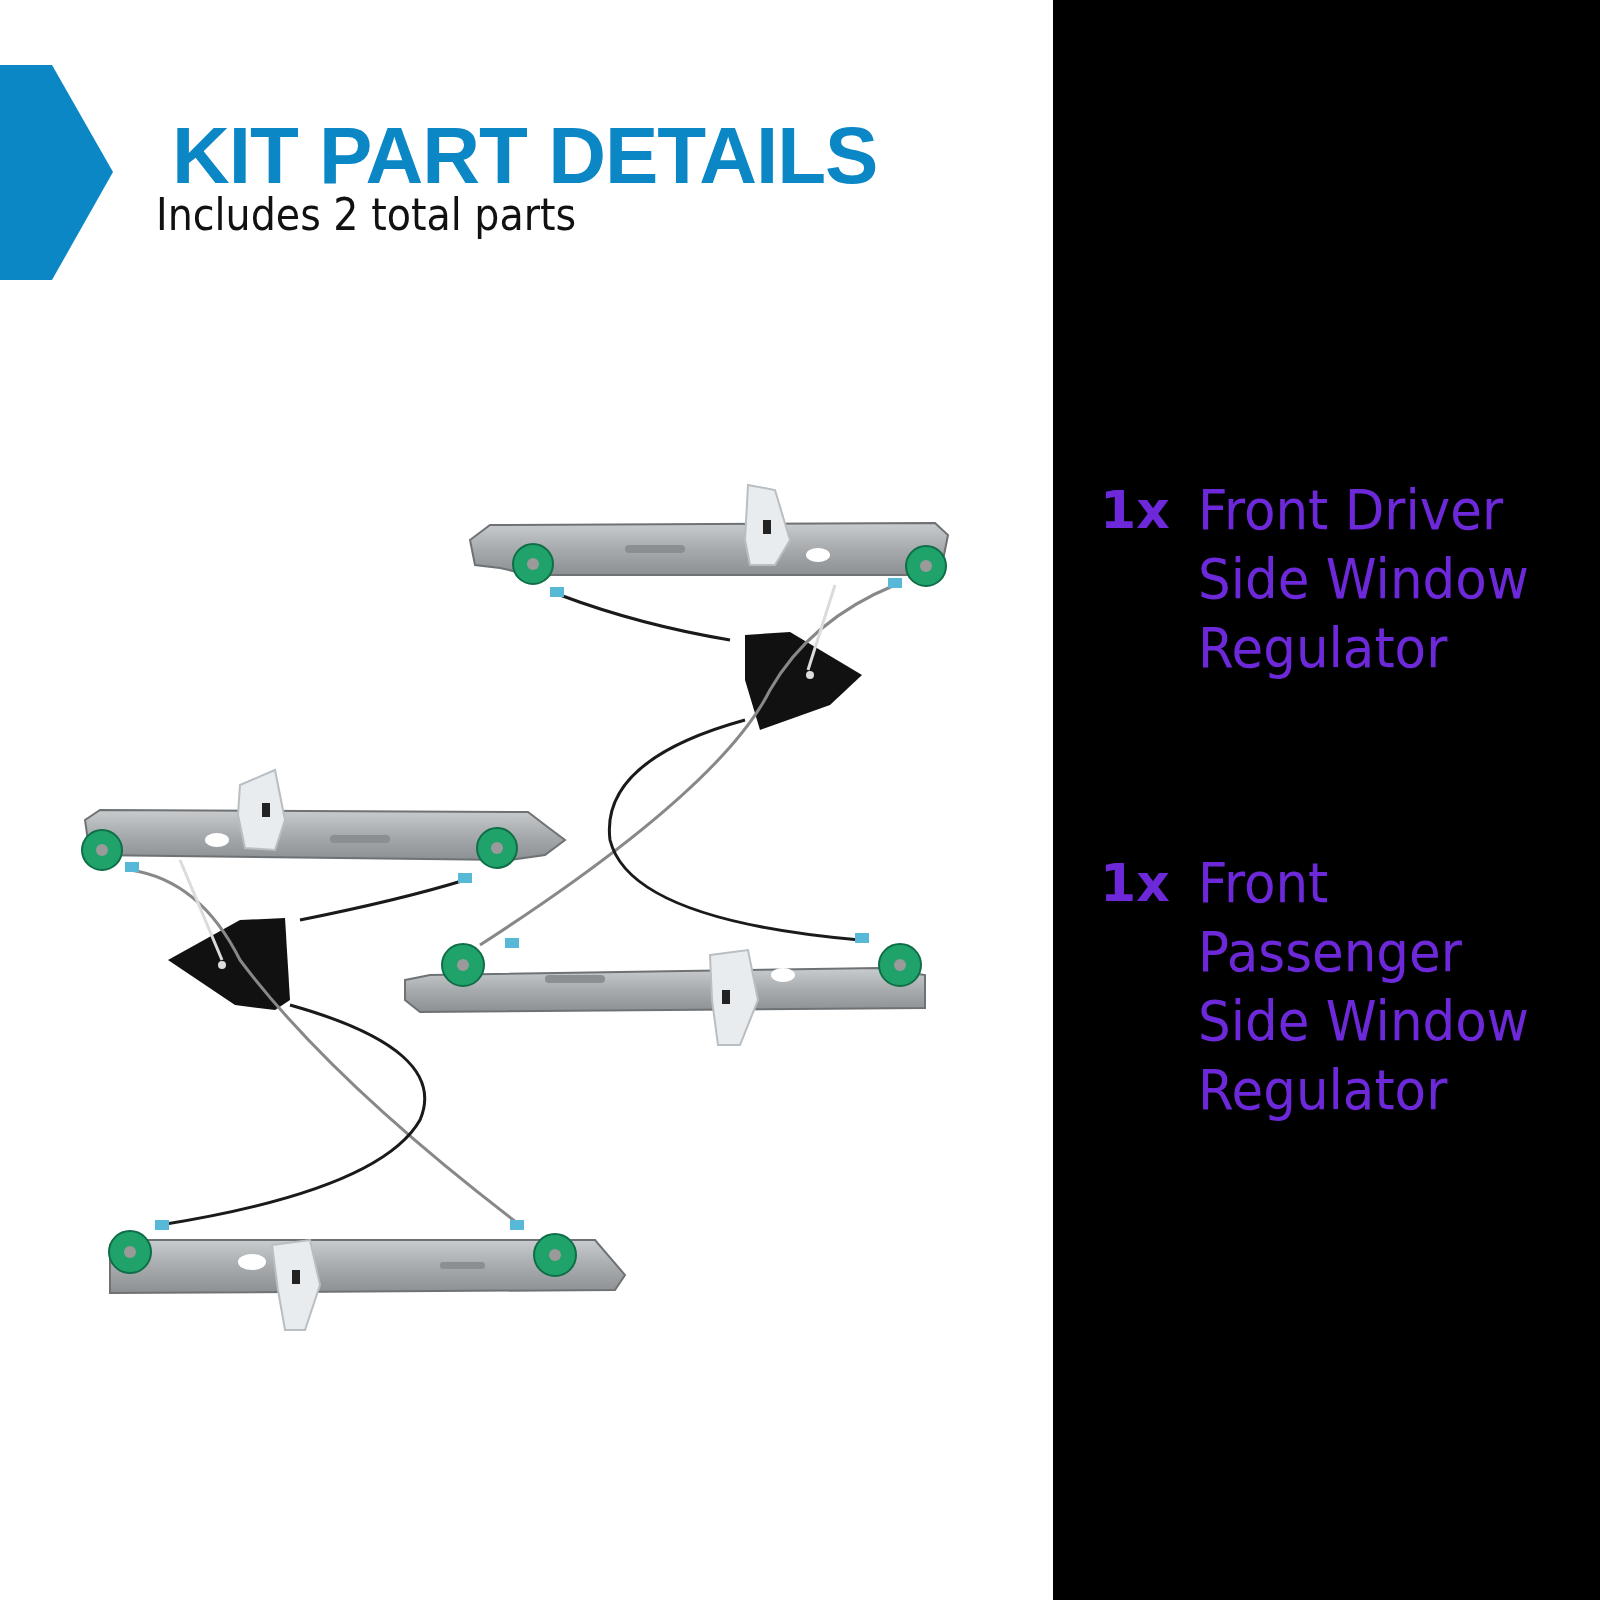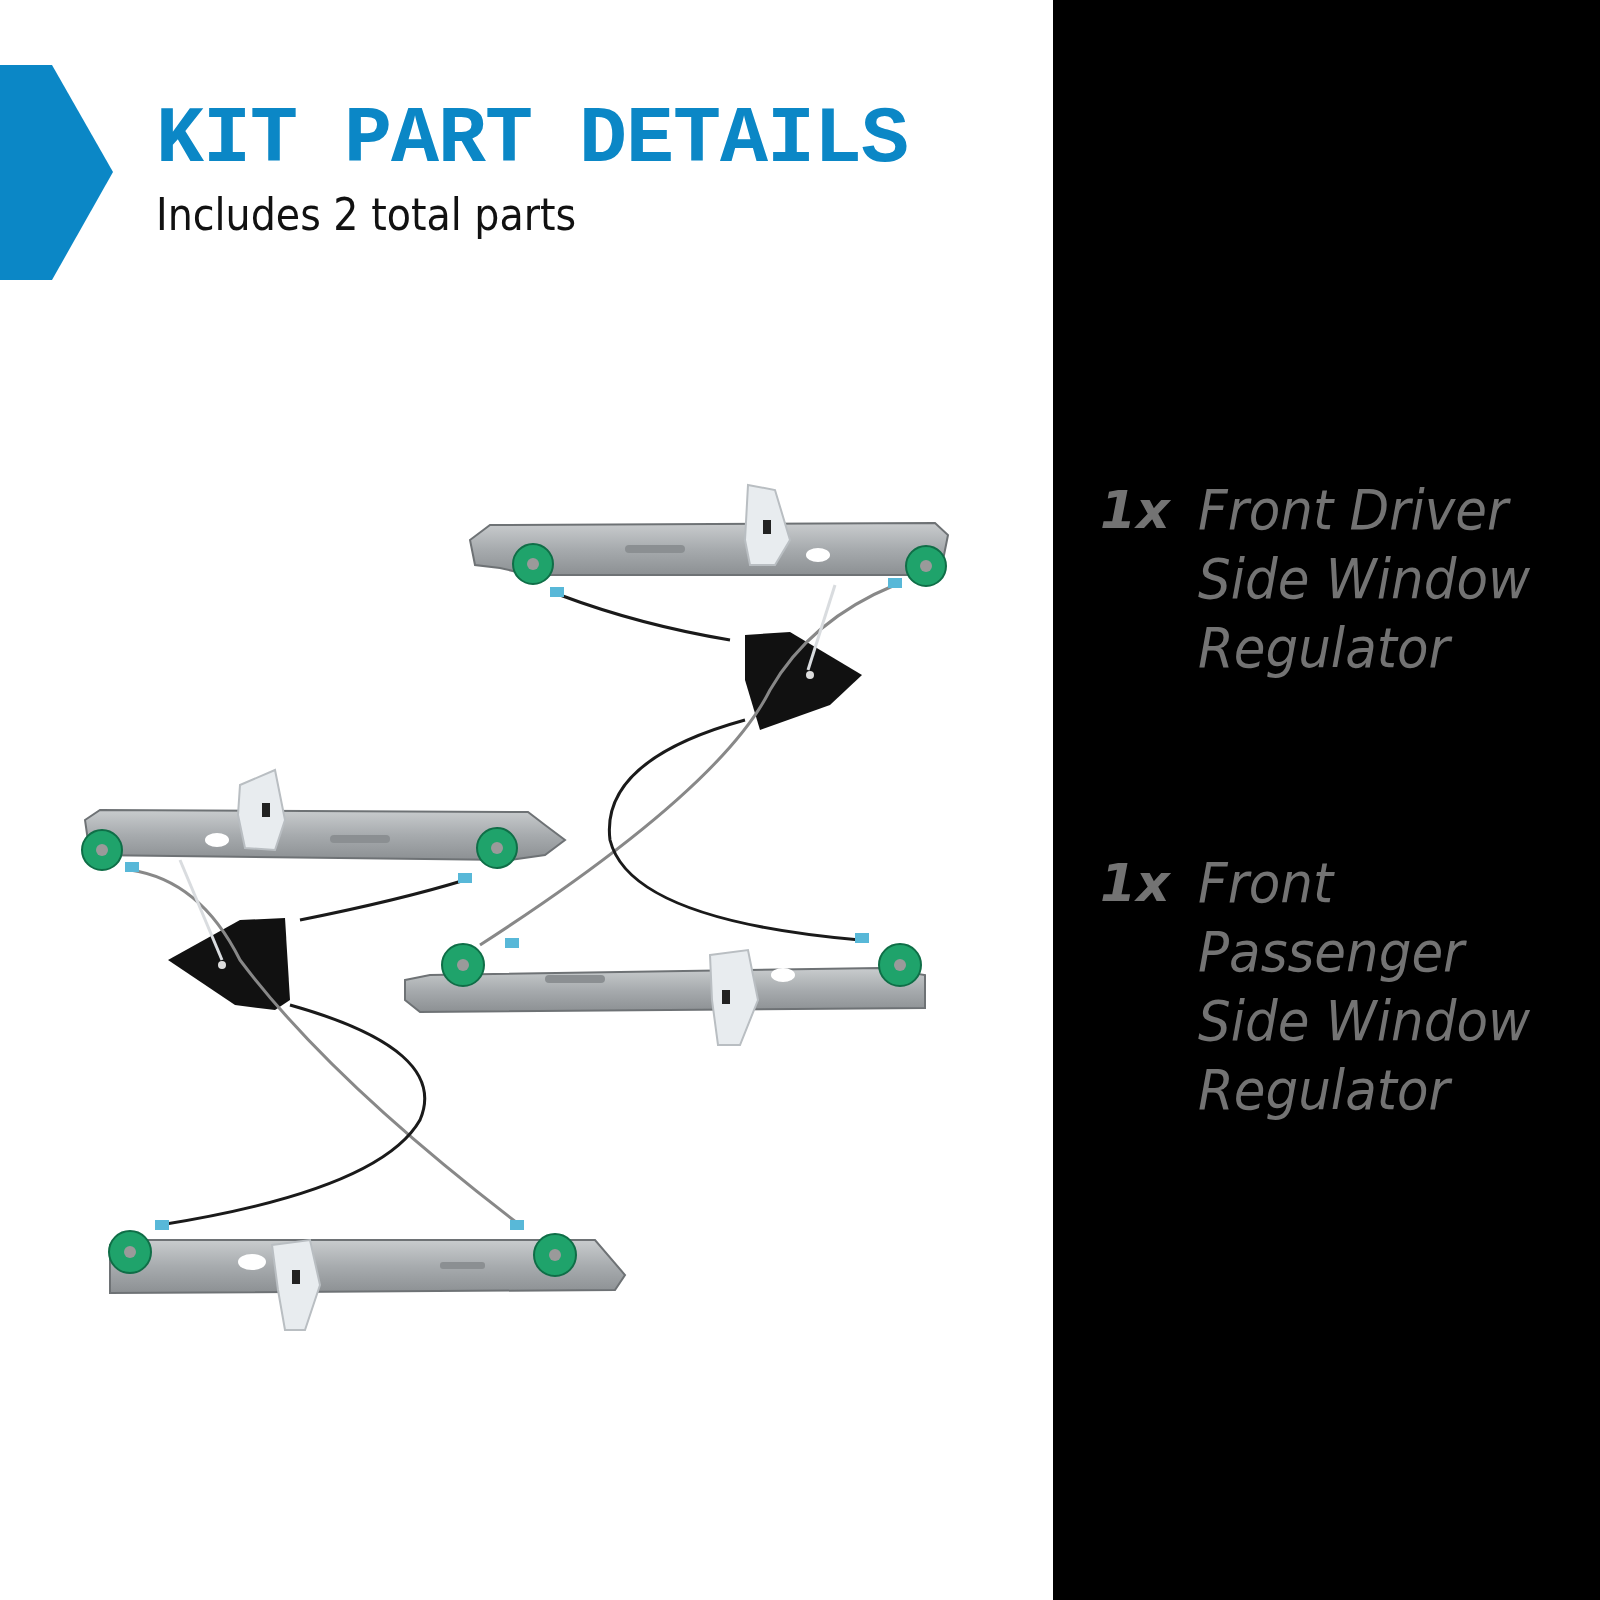--- a/index.html
+++ b/index.html
@@ -5,33 +5,33 @@
     html, body { margin: 0; padding: 0; }
     body {
       width: 1600px; height: 1600px; position: relative; overflow: hidden;
       background: #ffffff;
       font-family: "DejaVu Sans", "Liberation Sans", sans-serif;
     }
     .left-panel { position: absolute; left: 0; top: 0; width: 1053px; height: 1600px; background: #ffffff; }
     .right-panel { position: absolute; left: 1053px; top: 0; width: 547px; height: 1600px; background: #000000; }
     .chevron { position: absolute; left: 0; top: 0; }
     .title {
-      position: absolute; left: 156px; top: 100px; margin: 0;
+      position: absolute; left: 156px; top: 100px; margin: 16px;
       font-size: 80px; font-weight: bold; letter-spacing: -1px;
       color: #0b87c6; line-height: 1; white-space: nowrap;
-      font-family: Liberation Mono, monospace;
+      font-family: Liberation Sans, sans-serif;
     }
     .subtitle {
       position: absolute; left: 156px; top: 193px; margin: 0;
       font-size: 44px; color: #111111; line-height: 1; white-space: nowrap;
       font-family: "DejaVu Sans", sans-serif;
       transform: scaleX(0.9); transform-origin: left top;
     }
     .product-illustration { position: absolute; left: 0; top: 0; }
-    .part-item { position: absolute; left: 1100px; color: #737373; display: flex; font-style: italic; }
+    .part-item { position: absolute; left: 1100px; color: #6d28d9; display: flex; }
     .part-qty {
       width: 98px; font-weight: bold; font-size: 52px; line-height: 70px;
       font-family: "DejaVu Sans", sans-serif;
     }
     .part-name {
       font-size: 56px; line-height: 69px; font-weight: normal;
       font-family: "DejaVu Sans", sans-serif;
       transform: scaleX(0.92); transform-origin: left top;
     }
     .part-name span { display: block; white-space: nowrap; }

